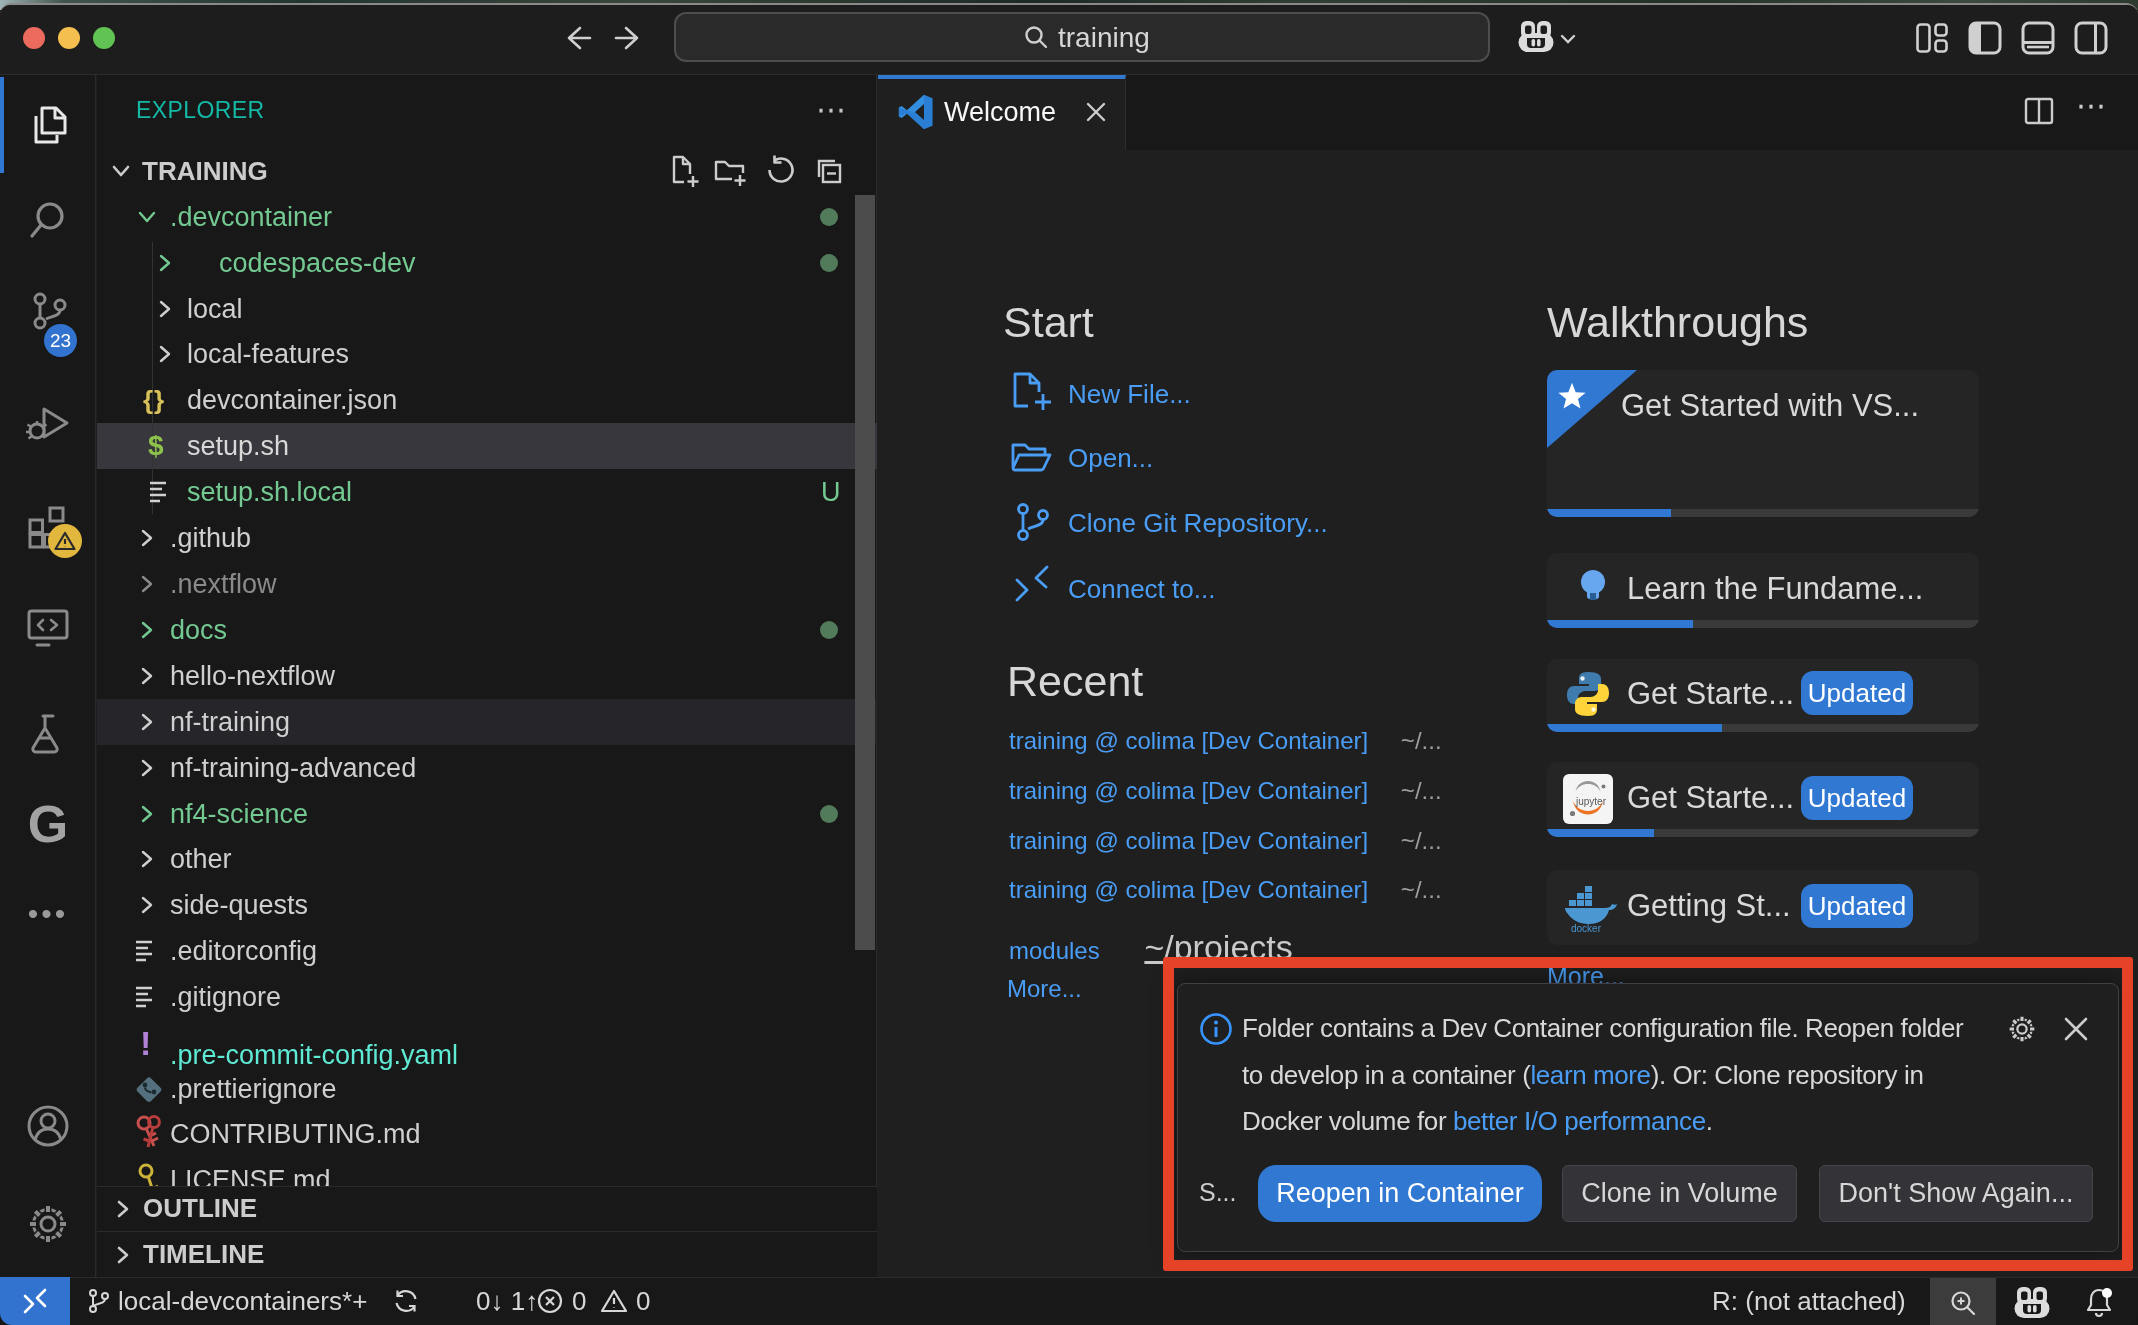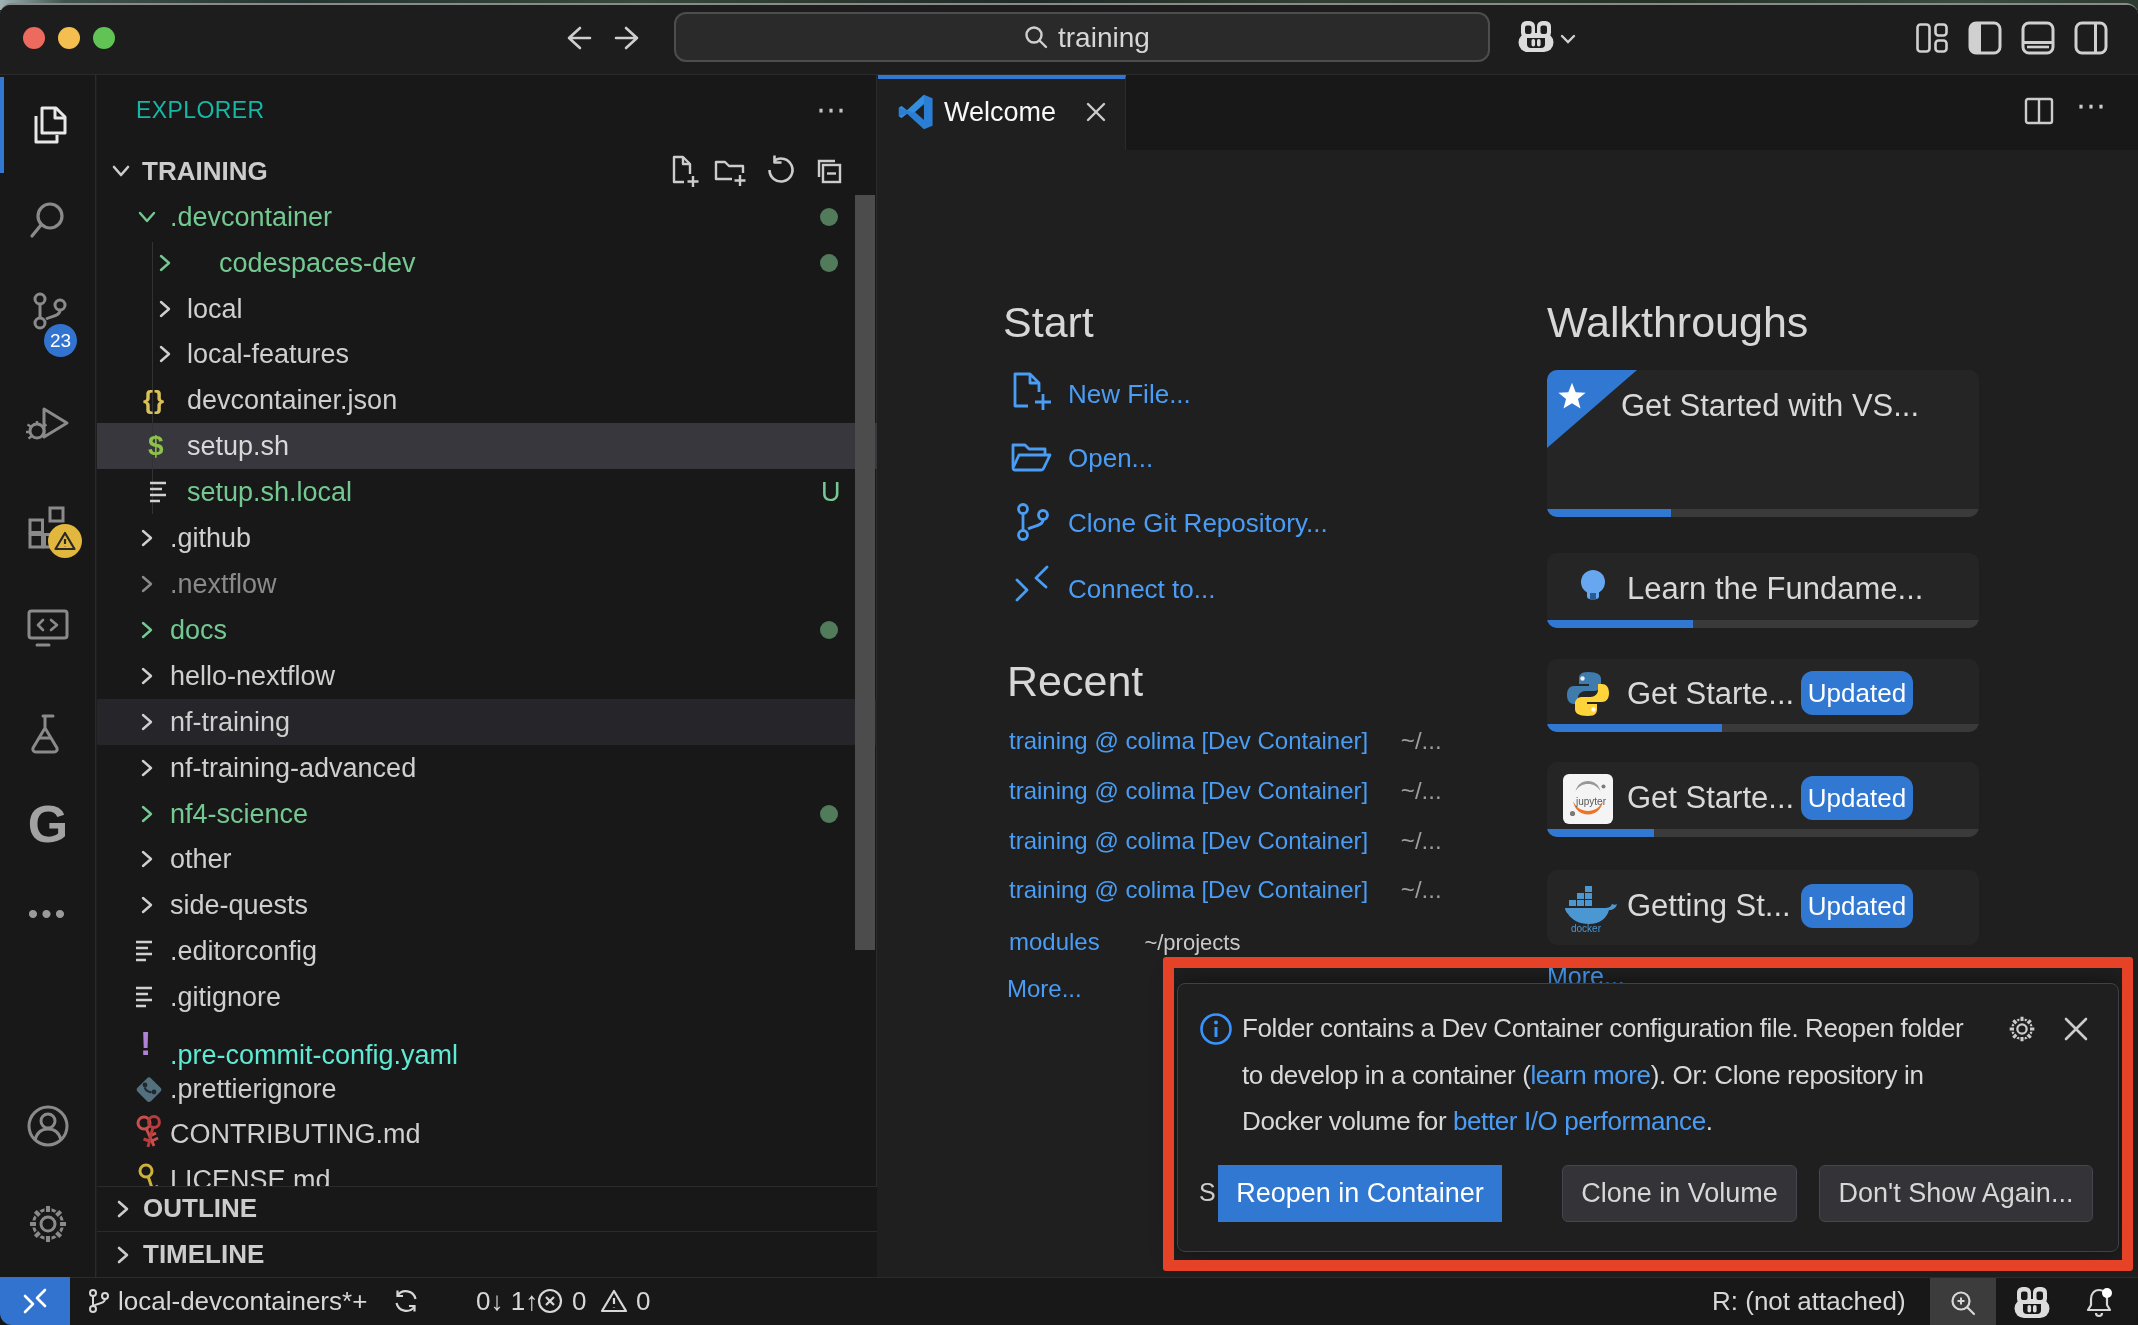--- a/index.html
+++ b/index.html
@@ -363,21 +363,21 @@
 <svg class="abs" style="left:1010px;top:562px" width="44" height="44" viewBox="0 0 44 44">
   <path d="M7 18 l10 10 l-10 10 M37 5 l-11 11 l10 9" stroke="#4a9df5" stroke-width="2.8" fill="none" stroke-linecap="round" stroke-linejoin="round"></path>
 </svg>
 <div class="abs" style="left:1068px;top:574px;font-size:26px;color:#4a9df5;">Connect to...</div>
 
 <div class="abs" style="left:1007px;top:657px;font-size:43px;color:#d7d7d7;">Recent</div>
 <div class="abs" style="left:1009px;top:727px;font-size:24px;color:#4a9df5;">training @ colima [Dev Container] <span style="color:#9d9d9d;padding-left:26px;">~/...</span></div>
 <div class="abs" style="left:1009px;top:777px;font-size:24px;color:#4a9df5;">training @ colima [Dev Container] <span style="color:#9d9d9d;padding-left:26px;">~/...</span></div>
 <div class="abs" style="left:1009px;top:827px;font-size:24px;color:#4a9df5;">training @ colima [Dev Container] <span style="color:#9d9d9d;padding-left:26px;">~/...</span></div>
 <div class="abs" style="left:1009px;top:876px;font-size:24px;color:#4a9df5;">training @ colima [Dev Container] <span style="color:#9d9d9d;padding-left:26px;">~/...</span></div>
-<div class="abs" style="left:1009px;top:928px;font-size:24px;color:#4a9df5;">modules <span style="color:#c9c9c9;padding-left:38px;font-size:22px;">~/projects</span></div>
+<div class="abs" style="left:1009px;top:928px;font-size:24px;color:#4a9df5;">modules <span style="color:#c9c9c9;padding-left:38px;font-size:34px;text-decoration:underline;">~/projects</span></div>
 <div class="abs" style="left:1007px;top:975px;font-size:24px;color:#4a9df5;">More...</div>
 
 <div class="abs" style="left:1547px;top:298px;font-size:43px;color:#d7d7d7;">Walkthroughs</div>
 
 <div class="abs" style="left:1547px;top:370px;width:432px;height:147px;background:#252526;border-radius:10px;overflow:hidden;">
   <svg class="abs" style="left:0;top:0" width="90" height="78" viewBox="0 0 90 78">
       <path d="M0 0 H90 L0 78 Z" fill="#3178d3"></path>
     </svg>
   <svg class="abs" style="left:8px;top:10px" width="34" height="34" viewBox="0 0 24 24">
       <path d="M12 2 L14.6 8.6 L21.6 9 L16.2 13.4 L18 20.2 L12 16.4 L6 20.2 L7.8 13.4 L2.4 9 L9.4 8.6 Z" fill="#ffffff"></path>
@@ -460,21 +460,21 @@
       <path d="M24 3 V15 M24 33 V45 M3 24 H15 M33 24 H45 M9 9 L17.5 17.5 M30.5 30.5 L39 39 M39 9 L30.5 17.5 M17.5 30.5 L9 39"></path>
     </g>
   <g stroke="#cccccc" stroke-width="4.6">
       <path d="M24 5.5 V12 M24 36 V42.5 M5.5 24 H12 M36 24 H42.5 M10.9 10.9 L15.5 15.5 M32.5 32.5 L37.1 37.1 M37.1 10.9 L32.5 15.5 M15.5 32.5 L10.9 37.1"></path>
     </g>
 </svg>
 <svg class="abs" style="left:2061px;top:1014px" width="30" height="30" viewBox="0 0 30 30">
     <path d="M5 5 L25 25 M25 5 L5 25" stroke="#cccccc" stroke-width="2.6" stroke-linecap="round"></path>
   </svg>
 <div class="abs" style="left:1199px;top:1178px;font-size:25px;color:#cccccc;">S...</div>
-<div class="abs" style="left:1218px;top:1165px;width:284px;height:57px;background:#3178d3;border-radius:0;color:#ffffff;font-size:27px;text-align:center;line-height:57px;">Reopen in Container</div>
+<div class="abs" style="left:1258px;top:1165px;width:284px;height:57px;background:#3178d3;border-radius:18px;color:#ffffff;font-size:27px;text-align:center;line-height:57px;">Reopen in Container</div>
 <div class="abs" style="left:1562px;top:1165px;width:235px;height:57px;background:#333338;border:1px solid #45454d;border-radius:6px;color:#d7d7d7;font-size:27px;text-align:center;line-height:55px;">Clone in Volume</div>
 <div class="abs" style="left:1819px;top:1165px;width:274px;height:57px;background:#333338;border:1px solid #45454d;border-radius:6px;color:#d7d7d7;font-size:27px;text-align:center;line-height:55px;">Don't Show Again...</div>
 
 <div class="abs" style="left:1163px;top:957px;width:970px;height:314px;border:11px solid #e64228;border-radius:3px;"></div>
 
 <div class="abs" id="statusbar" style="left:0;top:1277px;width:2138px;height:48px;background:#181818;border-top:1px solid #2b2b2b;border-radius:0 0 12px 12px;"></div>
 <div class="abs" style="left:0;top:1277px;width:70px;height:48px;background:#3273cf;border-radius:0 0 0 12px;"></div>
 <svg class="abs" style="left:20px;top:1287px" width="30" height="28" viewBox="0 0 30 28">
     <path d="M5 9 L13 17 L5 25 M25 3 L17 11 L25 19" stroke="#ffffff" stroke-width="2.6" fill="none" stroke-linecap="round" stroke-linejoin="round"></path>
   </svg>

